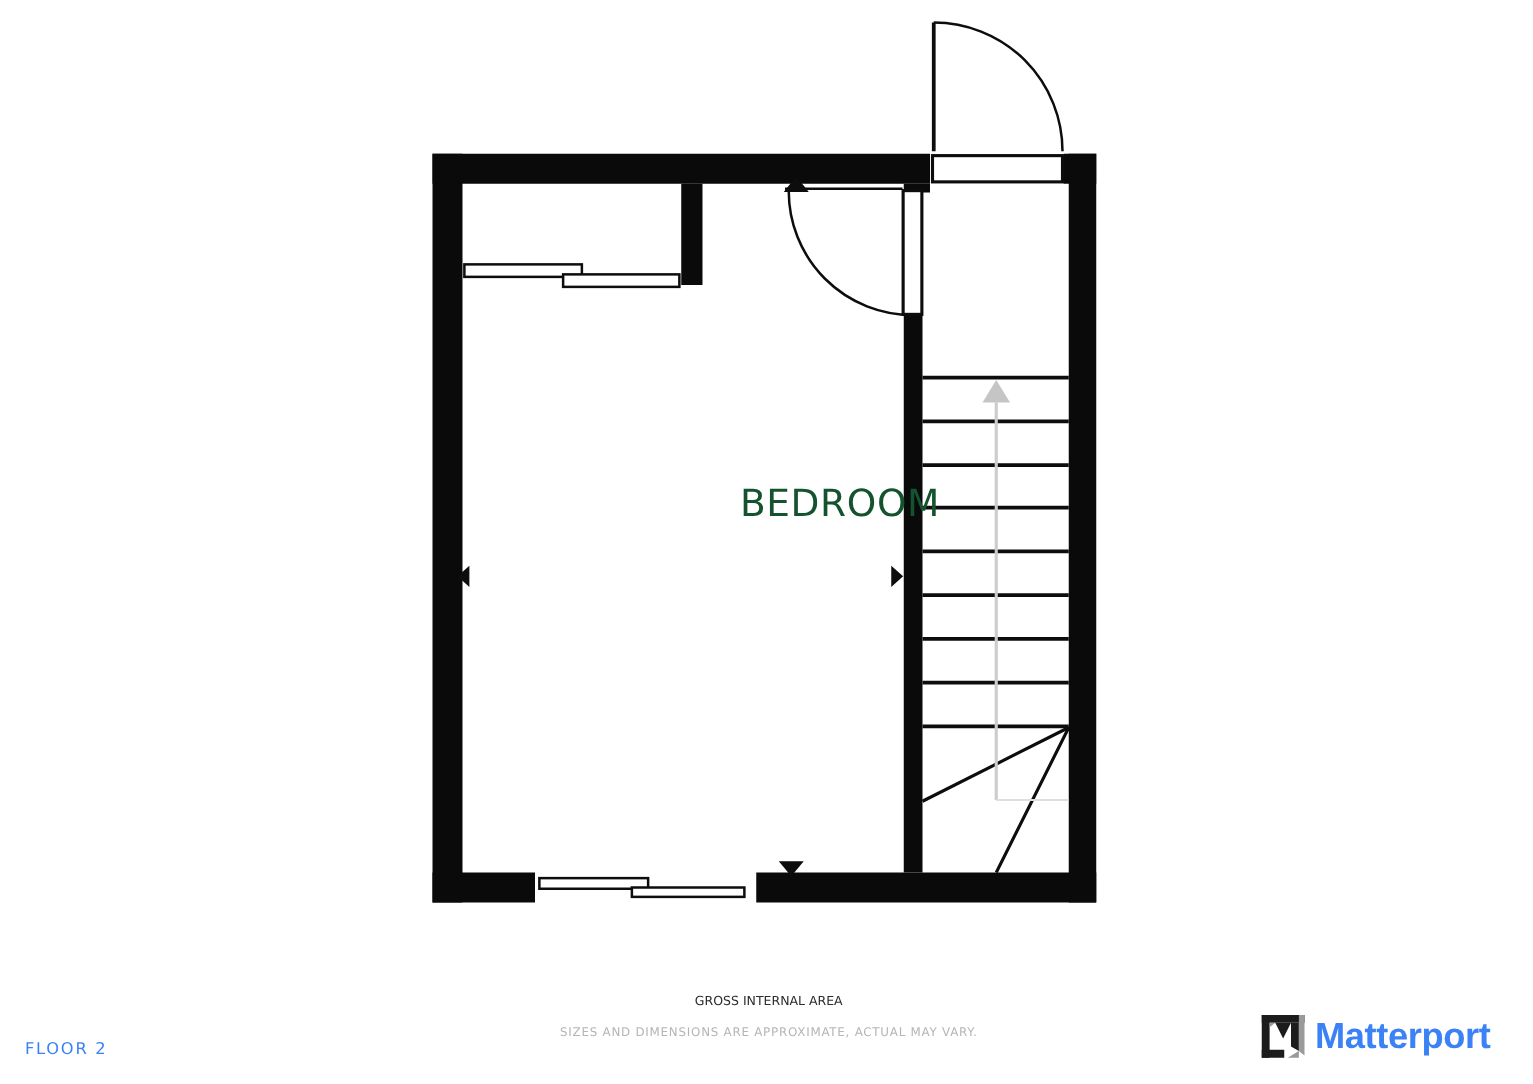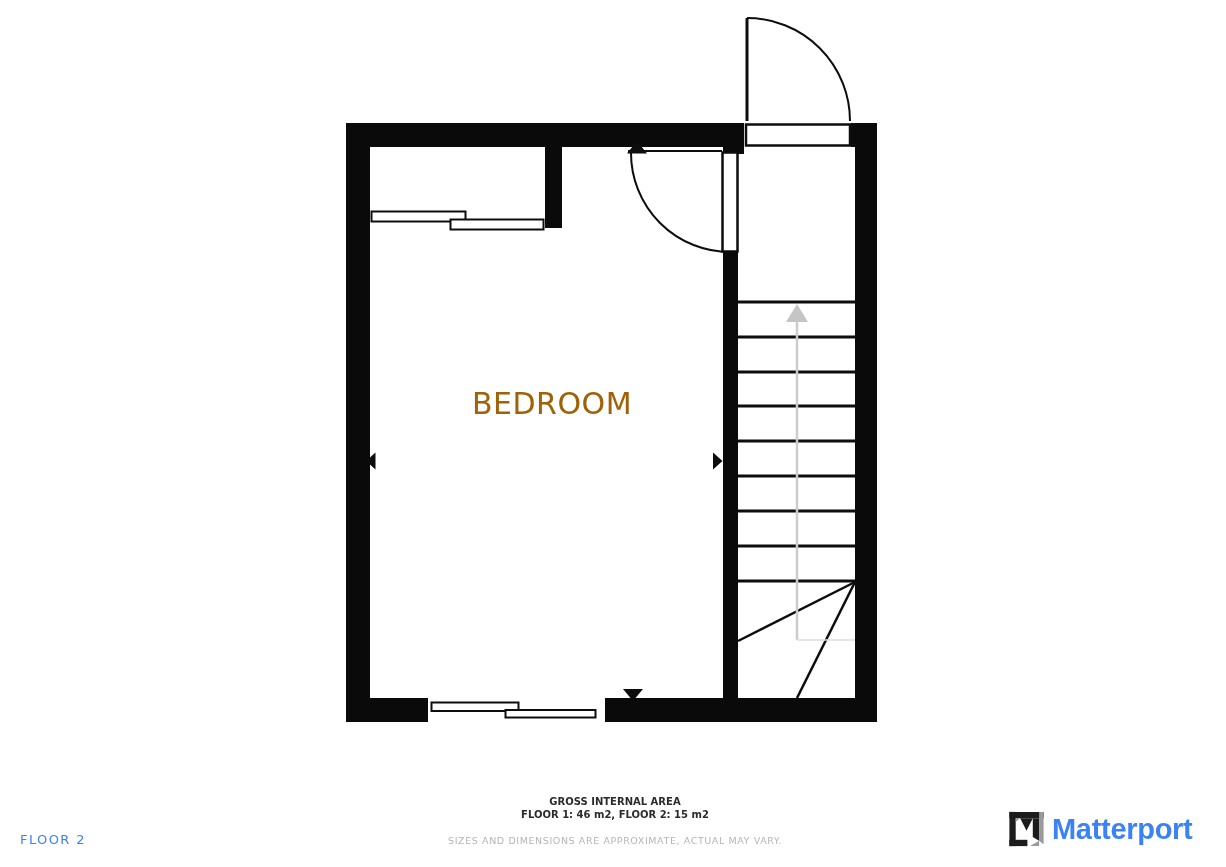--- a/index.html
+++ b/index.html
@@ -3,29 +3,29 @@
 <meta charset="utf-8">
 <style>
   html,body{margin:0;padding:0;background:#fff;}
   .canvas{
     position:relative;width:1226px;height:867px;background:#ffffff;
     overflow:hidden;font-family:"DejaVu Sans", sans-serif;
   }
   .plan-svg{position:absolute;left:0;top:0;}
   .room-label{
     position:absolute;left:352px;top:385px;width:400px;
-    text-align:center;color:#a16207;
+    text-align:right;color:#14532d;
   }
   .room-label .name{font-size:30px;line-height:37px;letter-spacing:0.5px;}
   .room-label .dims{font-size:30px;line-height:37px;letter-spacing:0.5px;}
   .footer{
     position:absolute;left:315px;top:795px;width:600px;text-align:center;
   }
   .footer .bold-line{
-    font-size:10px;font-weight:700;line-height:13.4px;color:#2b2b2b;
+    font-size:10px;font-weight:400;line-height:13.4px;color:#2b2b2b;
     font-family:"DejaVu Sans", sans-serif;
   }
   .footer .disclaimer{
     font-size:9.5px;letter-spacing:0.6px;line-height:13.5px;color:#b5b5b5;
     font-weight:400;
     margin-top:12px;
   }
   .floor-label{
     position:absolute;left:20px;top:832px;font-size:13px;letter-spacing:1.4px;
     color:#3b82f6;
@@ -111,21 +111,20 @@
       <polygon points="722.5,461 713,452.5 713,469.5"></polygon>
     </g>
   </svg>
 
   <div class="room-label">
     <div class="name">BEDROOM</div>
   </div>
 
   <div class="footer">
     <div class="bold-line">GROSS INTERNAL AREA</div>
-    <div class="bold-line">FLOOR 1: 46 m2, FLOOR 2: 15 m2</div>
     <div class="disclaimer">SIZES AND DIMENSIONS ARE APPROXIMATE, ACTUAL MAY VARY.</div>
   </div>
 
   <div class="floor-label">FLOOR 2</div>
 
   <div class="brand">
     <svg width="37" height="36" viewBox="0 0 40 40">
       <rect x="0" y="0" width="40" height="40" fill="#ffffff"></rect>
       <polygon points="1,1 39,1 39,8 1,8" fill="#1c1c1c"></polygon>
       <polygon points="1,1 8,1 8,39 1,39" fill="#1c1c1c"></polygon>

